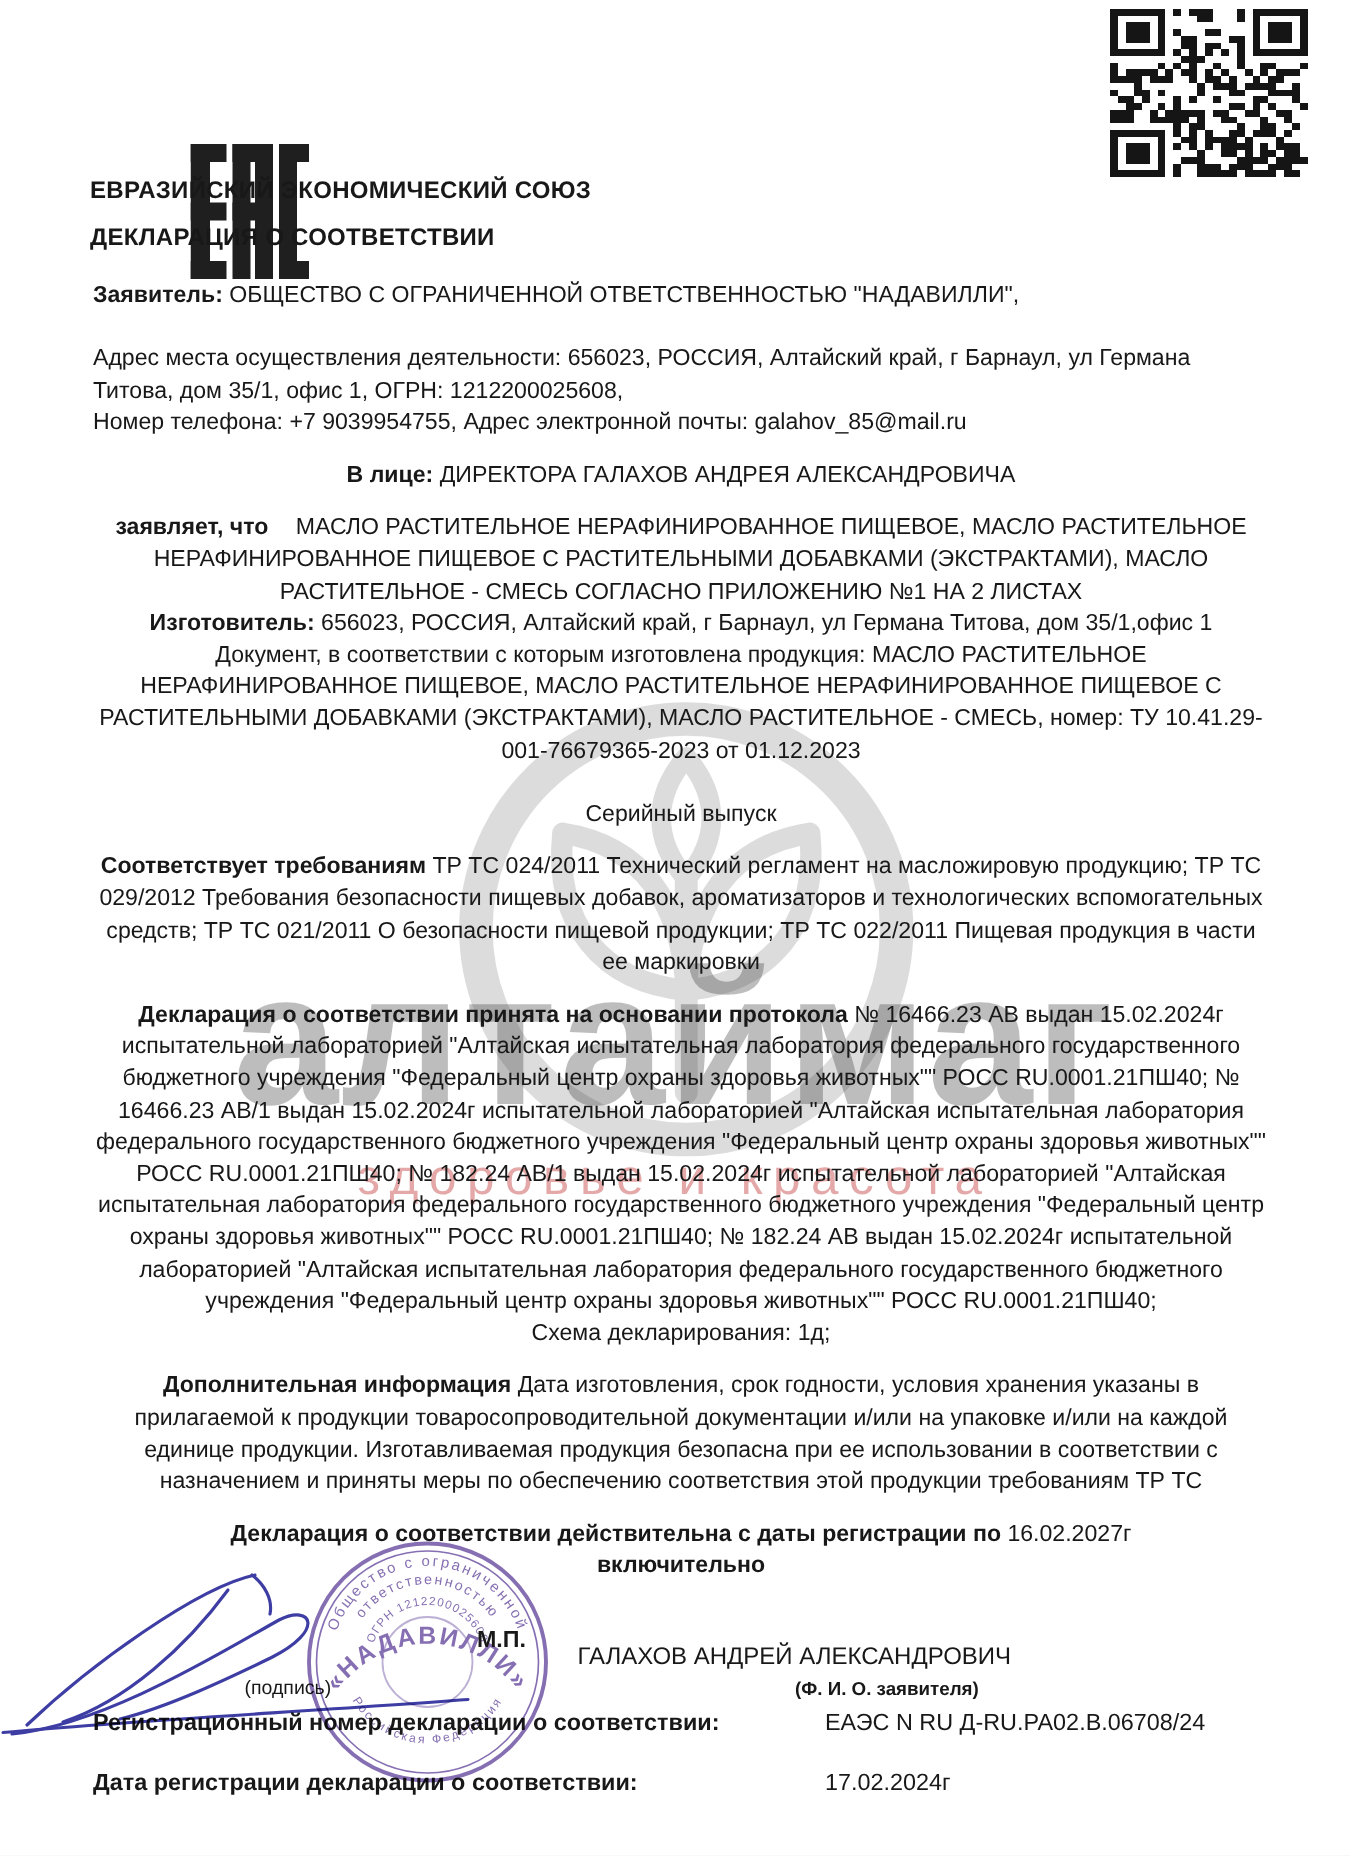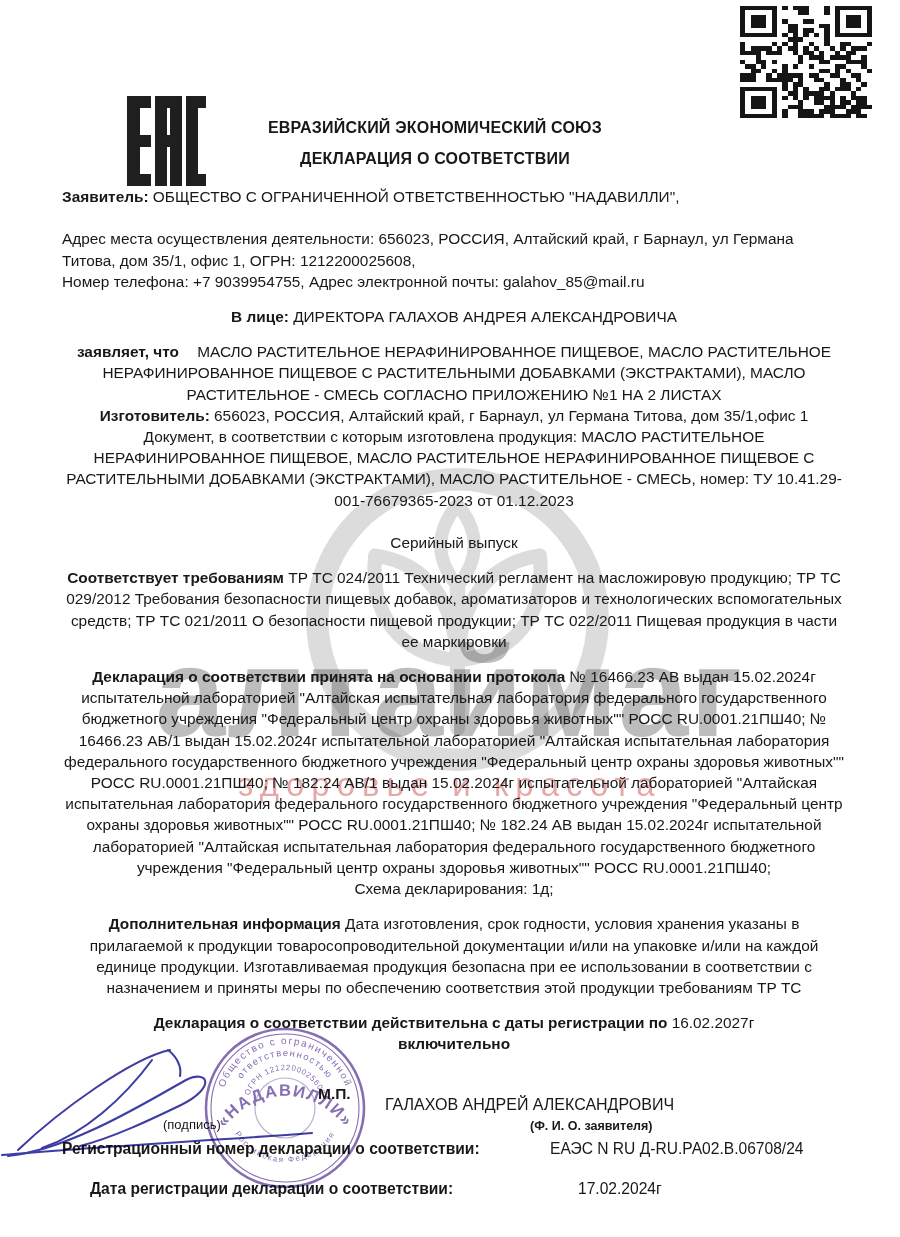--- a/index.html
+++ b/index.html
@@ -2,21 +2,21 @@
 <html><head>
 <meta charset="utf-8">
 <style>
   html,body{margin:0;padding:0;background:#ffffff;}
   .page{position:relative;width:900px;height:1237px;background:#fff;overflow:hidden;
         font-family:"Liberation Sans",sans-serif;color:#181818;outline:1px solid #e4e4e4;}
 
   
   .eac{position:absolute;left:127px;top:96px;}
   .qr{position:absolute;left:740px;top:6px;width:132px;height:112px;}
-  .title{position:absolute;left:60px;right:90px;text-align:center;font-weight:bold;font-size:16px;letter-spacing:.2px;}
+  .title{position:absolute;left:60px;right:90px;text-align:left;font-weight:bold;font-size:16px;letter-spacing:.2px;}
   .t1{top:119px;}
   .t2{top:150px;}
 
   
   .wm{position:absolute;z-index:0;pointer-events:none;}
   .wm-logo{left:300px;top:462px;width:315px;height:315px;opacity:.30;}
   .wm-text{left:0;right:0;top:630px;text-align:center;font-size:126px;font-weight:bold;
            color:#404040;opacity:.34;letter-spacing:2px;line-height:1;}
   .wm-sub{left:0;right:0;top:766px;text-align:center;font-size:33px;color:#b91c1c;opacity:.38;letter-spacing:7px;}
 
@@ -30,21 +30,21 @@
   
   .stamp{position:absolute;z-index:3;left:200px;top:1023px;mix-blend-mode:multiply;opacity:.82;}
   .autograph{position:absolute;z-index:4;left:0px;top:1038px;mix-blend-mode:multiply;}
   .mp{position:absolute;z-index:4;left:318px;top:1085px;font-weight:bold;font-size:15.5px;}
   .fio{position:absolute;z-index:2;left:385px;top:1096px;font-size:16px;}
   .sign-cap{position:absolute;z-index:2;left:163px;top:1117px;font-size:13px;}
   .fio-cap{position:absolute;z-index:2;left:530px;top:1119px;font-size:12.5px;font-weight:bold;}
   .reg-row{position:absolute;z-index:2;left:62px;width:784px;display:flex;font-size:15.6px;}
   .reg-row .lbl{font-weight:bold;width:488px;}
   .r1{top:1140px;}
-  .r2{top:1180px;margin-left:28px;}
+  .r2{top:1180px;}
 </style>
 </head>
 <body>
 
 <div class="page">
 
   <svg class="eac" width="79" height="90" viewBox="0 0 79 90" aria-hidden="true">
     <g fill="#1f1f1f">
       <rect x="0" y="0" width="13" height="90"></rect>
         <rect x="0" y="0" width="24" height="12"></rect>

